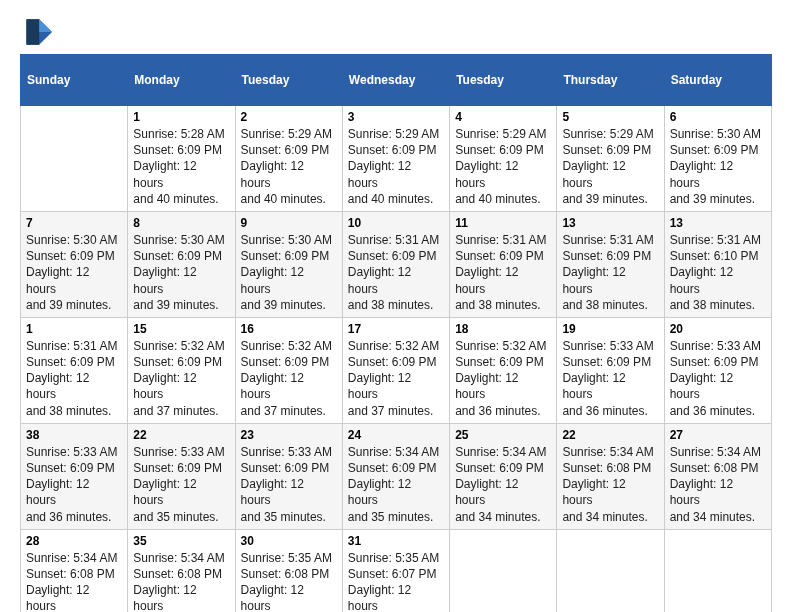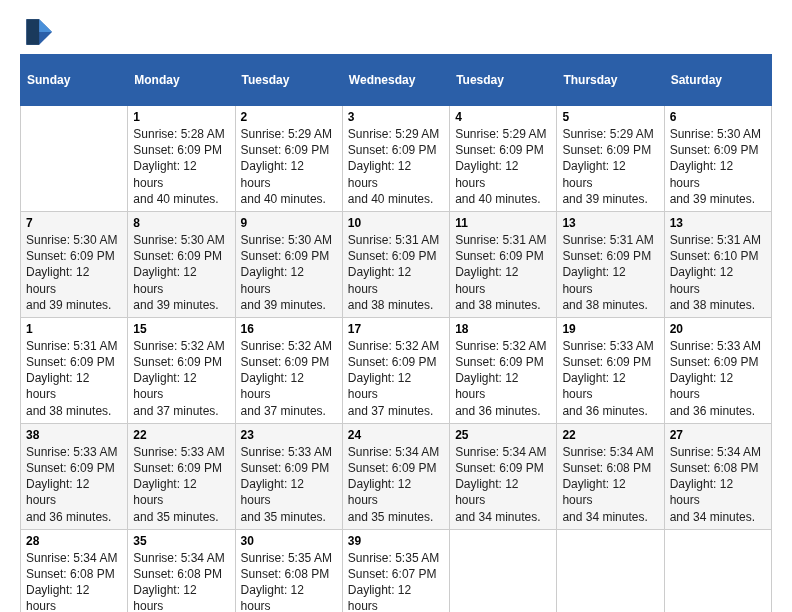--- a/index.html
+++ b/index.html
@@ -340,21 +340,21 @@
 and 33 minutes.</div>
           </td>
           <td>
             <span class="cell-date">30</span>
             <div class="cell-info" style="white-space: pre-line;">Sunrise: 5:35 AM
 Sunset: 6:08 PM
 Daylight: 12 hours
 and 32 minutes.</div>
           </td>
           <td>
-            <span class="cell-date">39</span>
+            <span class="cell-date">31</span>
             <div class="cell-info" style="white-space: pre-line;">Sunrise: 5:35 AM
 Sunset: 6:07 PM
 Daylight: 12 hours
 and 32 minutes.</div>
           </td>
           <td class="empty-cell"></td>
           <td class="empty-cell"></td>
           <td class="empty-cell"></td>
         </tr>
       </tbody>

